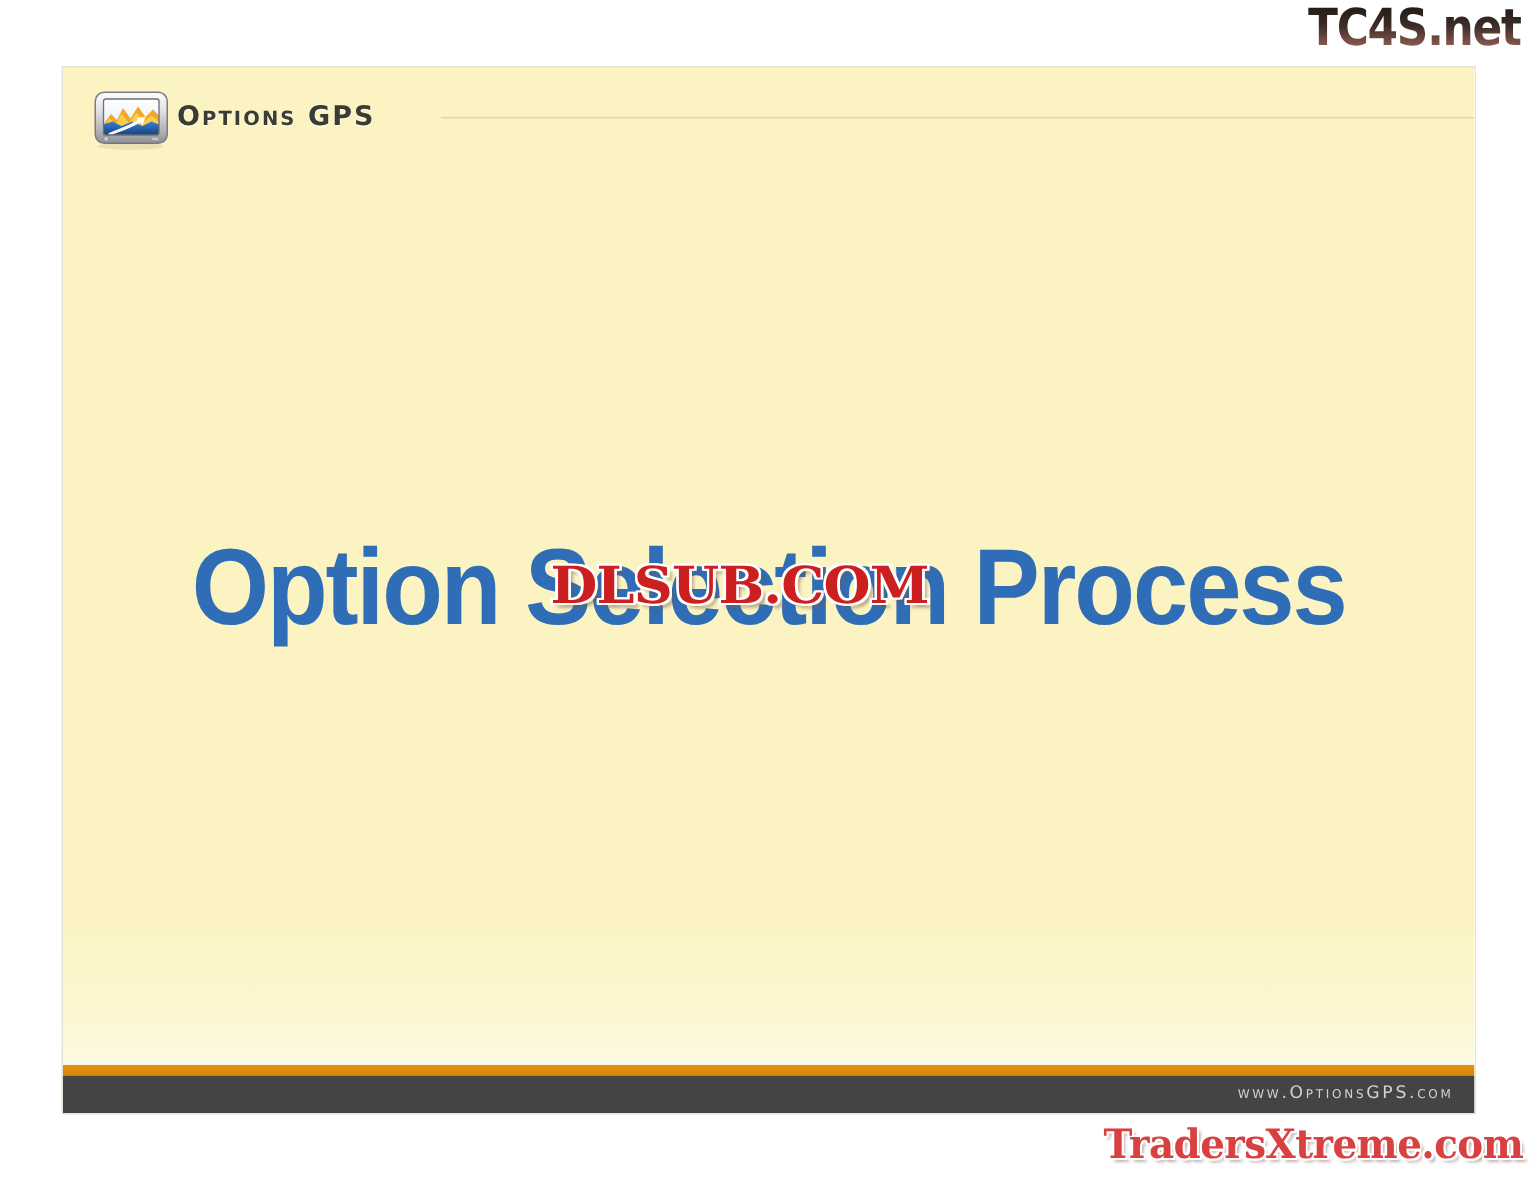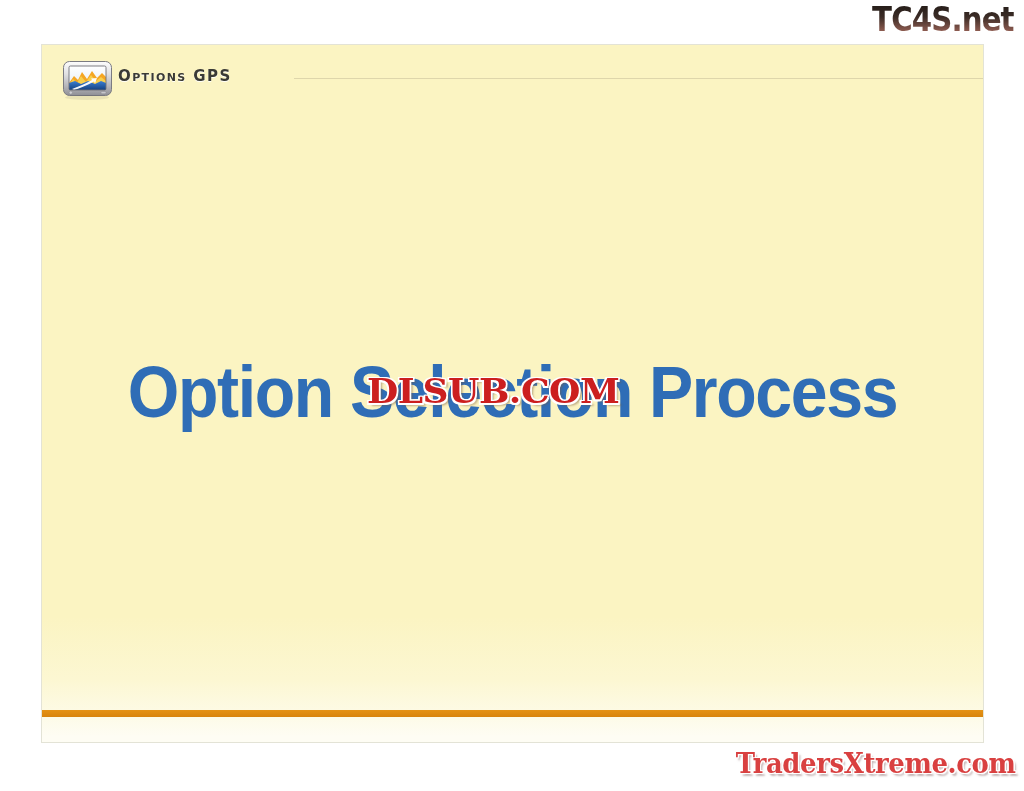--- a/index.html
+++ b/index.html
@@ -40,21 +40,21 @@
     width: 53px;
     height: 42px;
   }
 
   
   #brand-text {
     position: absolute;
     left: 76px;
     top: 22px;
     font-family: "DejaVu Sans", sans-serif;
-    font-size: 15px;
+    font-size: 18px;
     font-weight: bold;
     font-variant: small-caps;
     letter-spacing: 1.4px;
     color: #3a3a36;
     text-shadow: 0 1px 0 rgba(255,255,255,0.85);
     white-space: nowrap;
   }
 
   
   #header-rule {
@@ -218,18 +218,21 @@
   <div id="brand-text">Options GPS</div>
 
   <div id="header-rule"></div>
 
   <h1 id="main-title">Option Selection Process</h1>
 
   <div id="dlsub-watermark">DLSUB.COM</div>
 
   <div id="footer-accent"></div>
 
+  <div id="footer-bar">
+    <span id="footer-url">www.OptionsGPS.com</span>
+  </div>
 
 </div>
 
 <div id="tc4s-watermark">TC4S.net</div>
 
 <div id="tradersxtreme-watermark">TradersXtreme.com</div>
 
 </body></html>

